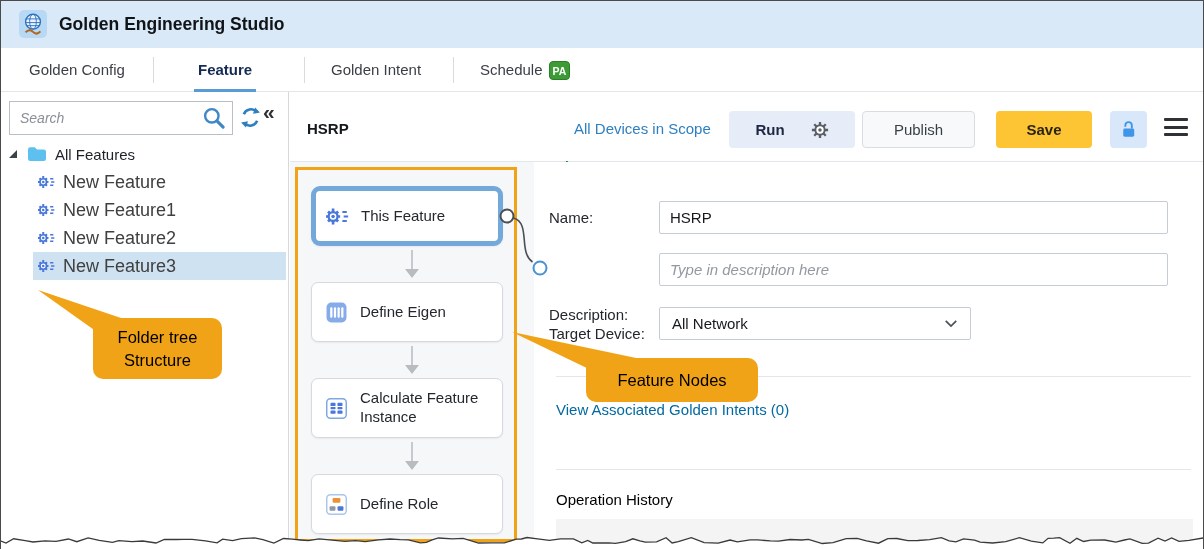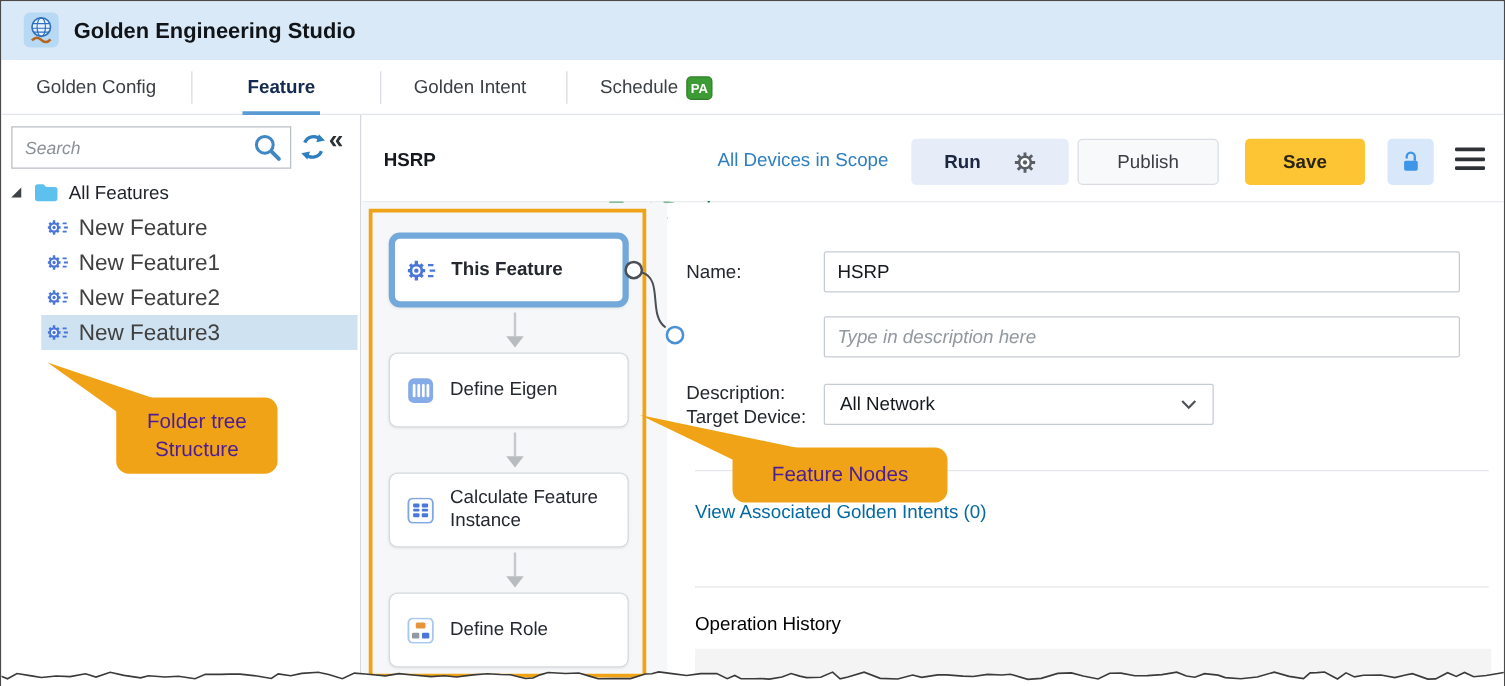--- a/index.html
+++ b/index.html
@@ -51,40 +51,40 @@
   .btn-lock { left:820px; width:37px; background:#d8e7f9; }
   .lock-ic { width:19px; height:19px; color:#3f95e8; }
   .hamburger { position:absolute; left:874px; top:26px; width:24px; height:18px; display:flex; flex-direction:column; justify-content:space-between; cursor:pointer; }
   .hamburger div { height:3px; background:#2e3237; border-radius:1px; }
   
   .canvas { position:absolute; left:289px; top:161px; width:244px; height:388px; background:#f6f7f8; }
   .anno-rect { position:absolute; left:5px; top:5px; width:222px; height:375px; border:3px solid #f0a317; }
   .node { position:absolute; left:21px; width:192px; height:60px; background:#fff; border:1px solid #d6dade; border-radius:7px; display:flex; align-items:center; padding-left:13px; gap:12px; box-shadow:0 1px 2px rgba(0,0,0,0.06); cursor:pointer; }
   .node.selected { border:5px solid #72a9da; border-radius:9px; padding-left:10px; }
   .node-label { font-size:15px; color:#24282e; line-height:1.25; padding-right:6px; }
-  .node.selected .node-label { font-weight:bold; }
+  .node.selected .node-label { font-weight:normal; }
   .node-ic { width:23px; height:21px; flex:none; color:#4a77d9; }
   .arrow { position:absolute; left:0; width:244px; display:flex; flex-direction:column; align-items:center; }
   .arrow .stem { width:2px; height:19px; background:#c6c9cd; }
   .arrow .head { width:0; height:0; border-left:7px solid transparent; border-right:7px solid transparent; border-top:9px solid #b9bcbf; }
   
   .formpanel { position:absolute; left:533px; top:161px; width:671px; height:388px; background:#fff; }
   .flabel { position:absolute; left:15px; font-size:15px; color:#23272d; }
   .finput { position:absolute; left:125px; width:509px; height:33px; border:1px solid #c6ccd4; border-radius:2px; font-size:15px; color:#15181c; padding:0 10px; font-family:"Liberation Sans", sans-serif; outline:none; background:#fff; }
   .finput::placeholder { color:#9298a0; font-style:italic; }
   .fselect { position:absolute; left:125px; width:312px; height:33px; border:1px solid #c6ccd4; border-radius:2px; background:#fff; display:flex; align-items:center; justify-content:space-between; padding:0 12px; font-size:15px; color:#15181c; cursor:pointer; }
   .fselect .chev2 { width:14px; height:9px; color:#4c5157; }
   .fdivider { position:absolute; left:22px; width:635px; height:1px; background:#e4e6ea; }
   .intents-link { position:absolute; left:22px; top:239px; font-size:15px; color:#0369a1; cursor:pointer; }
   .no-intents { position:absolute; left:52px; top:270px; font-size:15px; font-style:italic; color:#2a2e33; }
   .history-title { position:absolute; left:22px; top:329px; font-size:15px; color:#000000; }
   .history-bar { position:absolute; left:22px; top:357px; width:637px; height:31px; background:#f4f4f5; }
   
   .overlay-svg { position:absolute; left:0; top:0; width:1204px; height:549px; z-index:40; pointer-events:none; }
-  .callout { position:absolute; background:#f0a317; color:#4c1d95; border-radius:10px; z-index:41; display:flex; align-items:center; justify-content:center; text-align:center; font-size:16.5px; line-height:1.35; }
+  .callout { position:absolute; background:#f0a317; color:#000000; border-radius:10px; z-index:41; display:flex; align-items:center; justify-content:center; text-align:center; font-size:16.5px; line-height:1.35; }
   .callout-1 { left:92px; top:317px; width:129px; height:61px; }
   .callout-2 { left:585px; top:357px; width:172px; height:44px; }
   .torn { position:absolute; left:0; bottom:0; width:1204px; height:16px; z-index:50; pointer-events:none; }
   .hidden-defs { position:absolute; width:0; height:0; overflow:hidden; }
 </style>
 </head>
 <body>
 
 <svg class="hidden-defs" aria-hidden="true">
   <defs>

